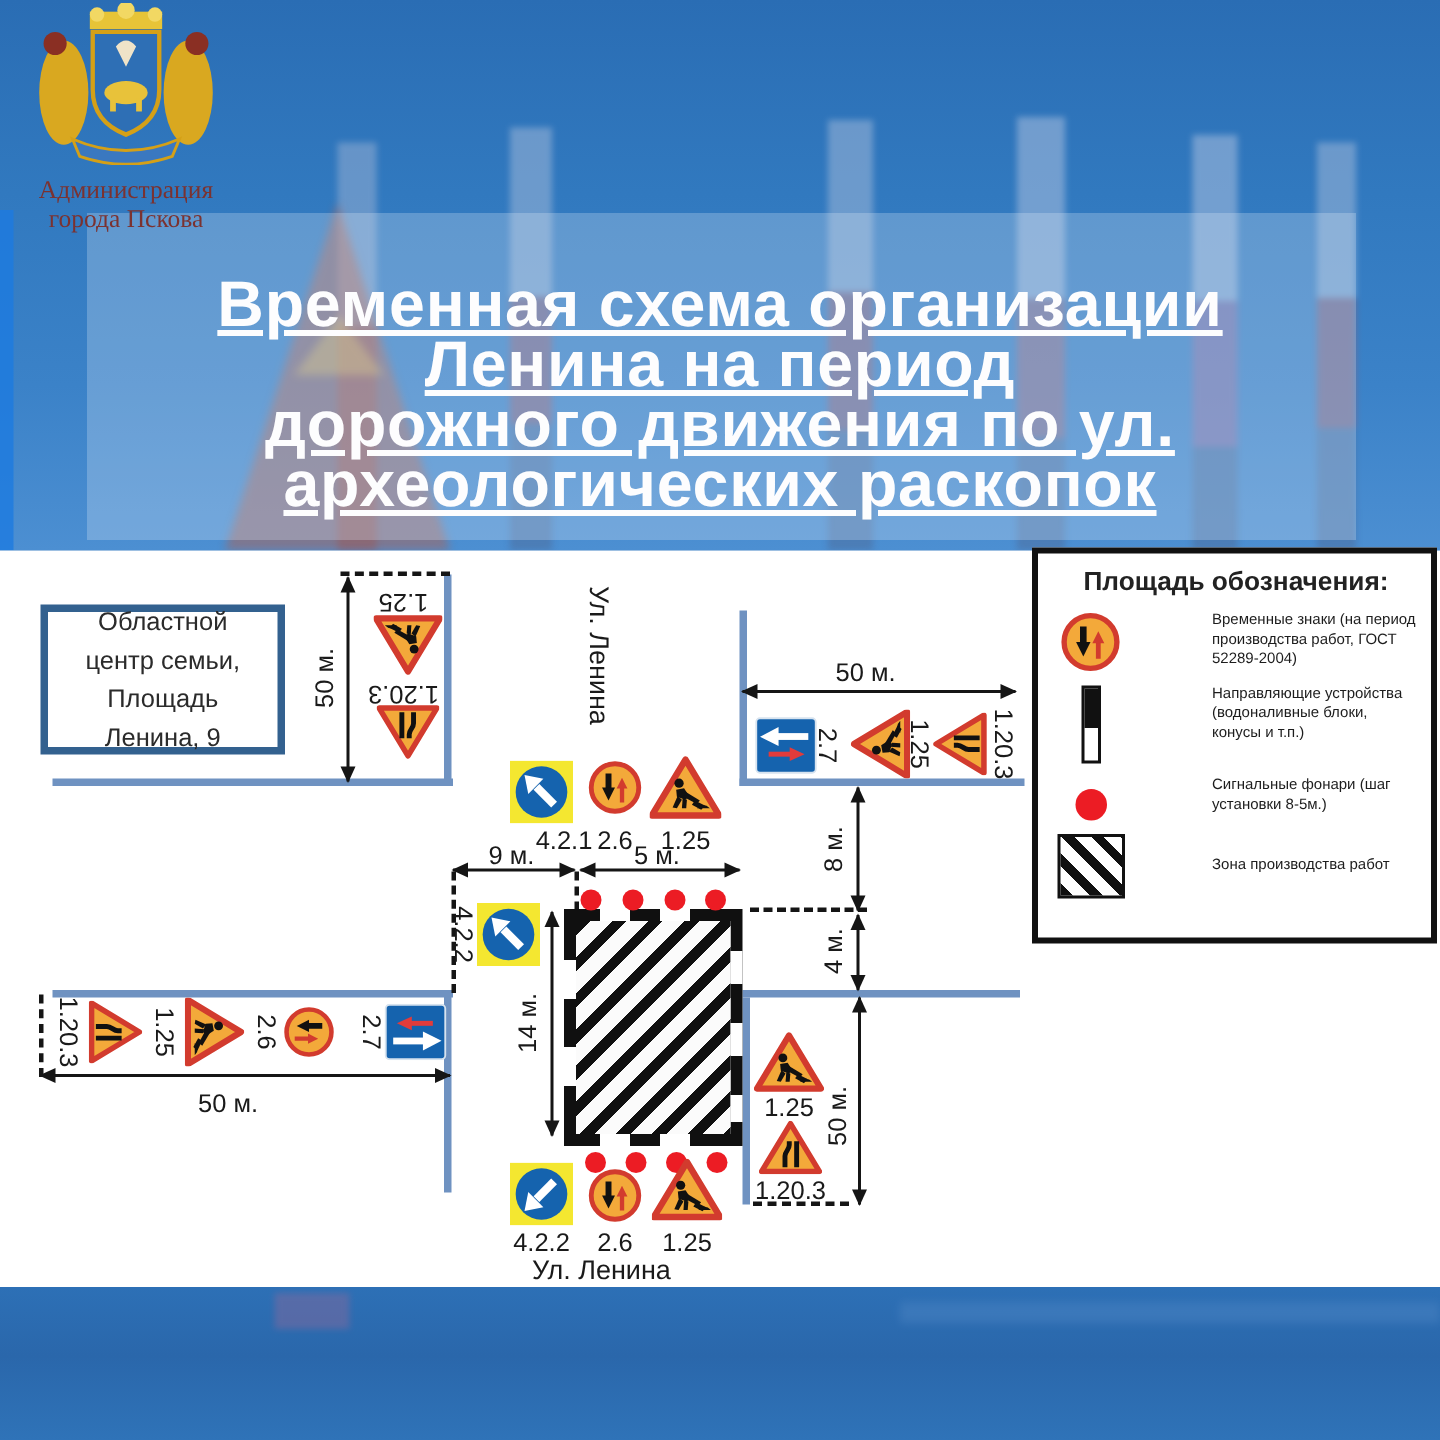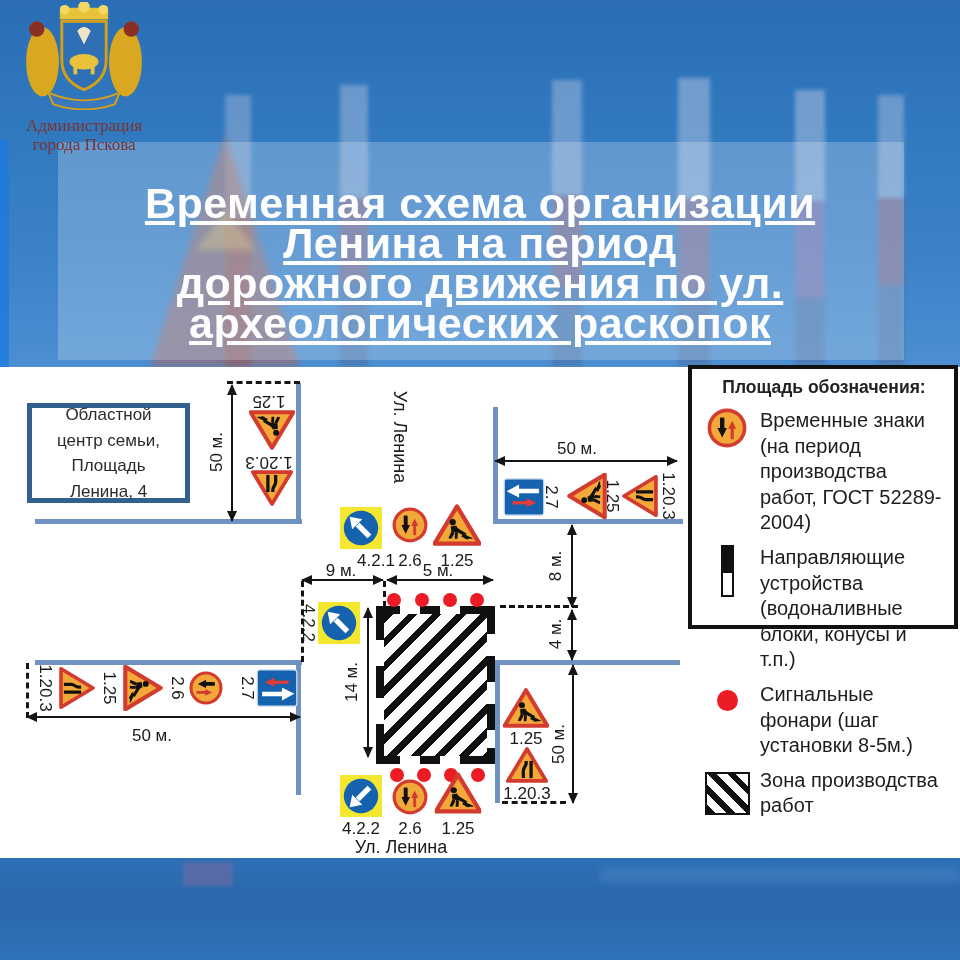--- a/index.html
+++ b/index.html
@@ -46,21 +46,21 @@
   .wz-frame{position:absolute;inset:0;border:8px solid #101010;box-sizing:border-box;}
   .wz-hatch{position:absolute;inset:8px;
     background:repeating-linear-gradient(135deg,#101010 0 7px,#fbfbfb 7px 17px);}
   .wz-w{position:absolute;background:#fff;}
   
   .legend{position:absolute;background:#fff;border:4px solid #111;box-sizing:border-box;
     padding:8px 10px 6px 12px;}
   .legend-title{text-align:center;font-size:17.5px;font-weight:700;color:#222;margin-bottom:10px;}
   .lg-row{display:flex;gap:10px;margin-bottom:9px;align-items:flex-start;}
   .lg-ico{flex:0 0 46px;display:flex;justify-content:center;}
-  .lg-txt{font-size:20px;color:#1d1d1d;line-height:1.28;}
+  .lg-txt{font-size:10px;color:#1d1d1d;line-height:1.28;margin-left:48px;}
   .lg-bar{width:13px;height:52px;border:2px solid #111;box-sizing:border-box;
     background:linear-gradient(180deg,#111 0 55%,#fff 55%);}
   .lg-dot{width:21px;height:21px;border-radius:50%;background:#ec1c24;margin-top:8px;}
   .lg-hatch{width:45px;height:43px;border:2px solid #111;box-sizing:border-box;
     background:repeating-linear-gradient(45deg,#101010 0 6px,#fff 6px 14px);}
   
   .photo-bottom{position:absolute;left:0;top:858px;width:960px;height:102px;
     background:linear-gradient(180deg,#2d70b6 0%,#2a67ab 45%,#2f73b8 100%);overflow:hidden;}
 </style>
 </head>
@@ -164,21 +164,21 @@
     <div class="road" style="left:495px;top:298px;width:5px;height:138px;"></div>
 
     <div class="dh" style="left:227px;top:14px;width:73px;"></div>
     <div class="dv" style="left:301px;top:214px;height:81px;"></div>
     <div class="dv" style="left:383px;top:214px;height:26px;"></div>
     <div class="dh" style="left:500px;top:238px;width:78px;"></div>
     <div class="dh" style="left:502px;top:434px;width:64px;"></div>
     <div class="dv" style="left:26px;top:296px;height:55px;"></div>
 
     <div class="destbox" style="left:27px;top:36px;width:163px;height:100px;">
-      <span>Областной центр семьи, Площадь Ленина, 4</span>
+      <span>Областной центр семьи, Площадь Ленина, 9</span>
     </div>
 
     <div class="wz" style="left:376px;top:239px;width:119px;height:158px;">
       <div class="wz-frame"></div>
       <div class="wz-hatch"></div>
       <div class="wz-w" style="left:24px;top:0;width:20px;height:8px;"></div>
       <div class="wz-w" style="left:64px;top:0;width:20px;height:8px;"></div>
       <div class="wz-w" style="left:24px;top:150px;width:20px;height:8px;"></div>
       <div class="wz-w" style="left:64px;top:150px;width:20px;height:8px;"></div>
       <div class="wz-w" style="left:0;top:34px;width:8px;height:26px;"></div>

